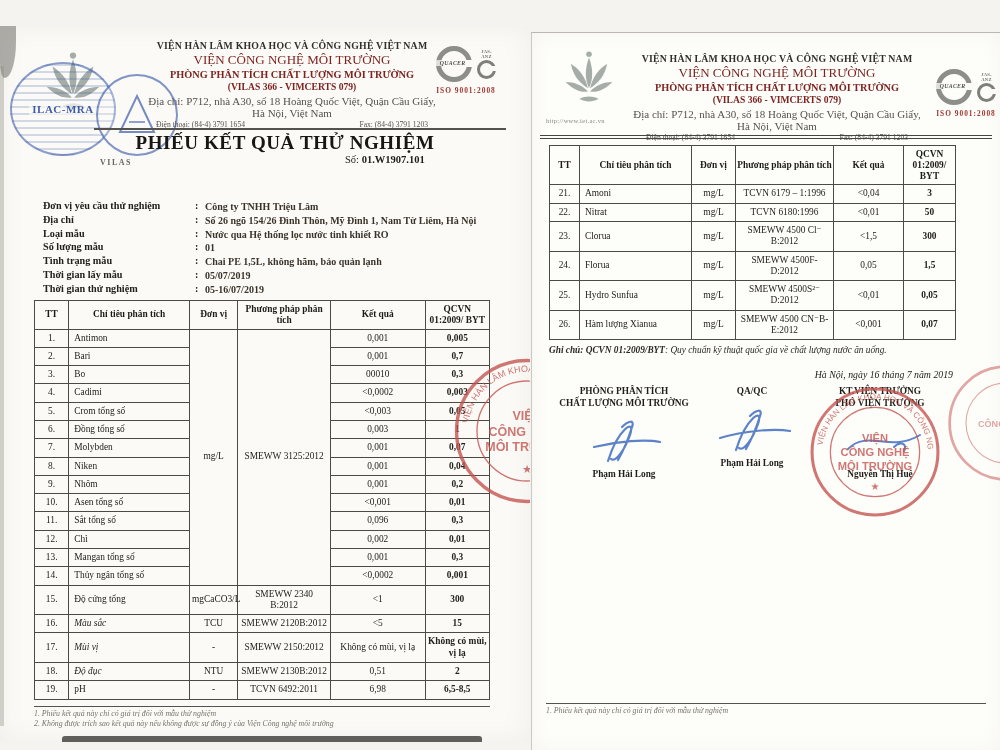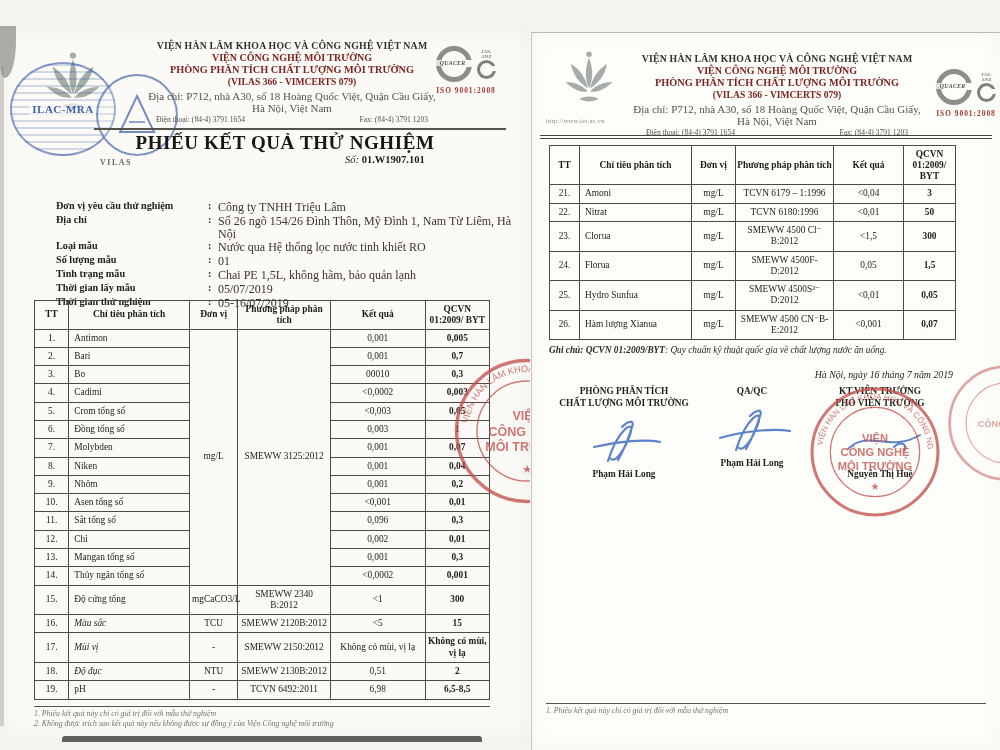--- a/index.html
+++ b/index.html
@@ -16,21 +16,21 @@
               box-shadow:inset 0 0 20px rgba(90,85,70,.05);}
   .smudge-tl{position:absolute;left:0;top:0;width:16px;height:52px;background:#6f6e68;opacity:.55;
              border-radius:0 0 70% 30%;}
   .smudge-l{position:absolute;left:0;top:40px;width:4px;height:660px;background:#8a887f;opacity:.35;}
   .bottom-bar{position:absolute;left:62px;top:710px;width:420px;height:8px;background:#45443f;
               opacity:.85;border-radius:3px;}
 
   
   .head-center{position:absolute;text-align:center;}
   .h1{font-size:9.8px;font-weight:bold;color:#33302c;letter-spacing:.2px;}
-  .h2{font-size:10px;font-weight:bold;color:#7d2320;margin-top:1px;}
+  .h2{font-size:13px;font-weight:normal;color:#7d2320;margin-top:1px;}
   .h3{font-size:10.3px;font-weight:bold;color:#7d2320;margin-top:1px;}
   .h4{font-size:9.6px;font-weight:bold;color:#7d2320;margin-top:1px;}
   .haddr{font-size:11px;color:#55524d;margin-top:3px;}
   .hphone{font-size:7.6px;color:#55524d;margin-top:1px;display:flex;justify-content:space-between;padding:0 14px;}
 
   
   .lotus{position:absolute;}
   .website{position:absolute;font-size:6.5px;color:#888;letter-spacing:.3px;}
   .quacert{position:absolute;width:92px;text-align:center;}
   .q-row{display:flex;align-items:center;justify-content:center;gap:5px;}
@@ -56,29 +56,29 @@
           background:rgba(251,250,246,.25);}
   .vilas{position:absolute;font-size:8px;font-weight:bold;color:#6a675f;letter-spacing:1.5px;}
 
   .head-rule{position:absolute;background:#54524c;height:1.5px;}
   .head-rule2{position:absolute;border-top:1.3px solid #46443f;border-bottom:1px solid #46443f;height:2px;}
 
   
   .doc-title{position:absolute;width:570px;text-align:center;font-size:19px;font-weight:bold;
              letter-spacing:.6px;color:#191713;}
   .doc-no{position:absolute;font-size:10.5px;color:#1e1c18;}
-  .doc-no .lbl{font-style:italic;}
+  .doc-no .lbl{}
   .doc-no .num{font-weight:bold;}
 
   
-  .info{position:absolute;left:56px;top:174px;width:470px;}
+  .info{position:absolute;left:43px;top:174px;width:470px;}
   .info-row{display:flex;line-height:12.8px;}
   .info-label{width:152px;font-size:10.2px;font-weight:bold;color:#23201b;flex:none;}
   .info-colon{width:10px;font-weight:bold;font-size:10px;color:#23201b;flex:none;}
-  .info-value{font-size:12px;font-weight:normal;color:#3a332a;padding-top:1px;}
+  .info-value{font-size:10px;font-weight:bold;color:#3a332a;padding-top:1px;}
 
   
   table{border-collapse:collapse;table-layout:fixed;}
   th,td{border:1px solid #4c4a44;}
   th{font-size:9.4px;font-weight:bold;padding:3px 1px;line-height:1.15;color:#1d1b17;}
   td{font-size:9.4px;padding:3px 2px;text-align:center;color:#24221e;line-height:1.2;}
   td.c-name{text-align:left;padding-left:5px;}
   td.c-limit{font-weight:bold;}
   .lp-body{position:absolute;left:34px;top:274px;width:456px;}
   .lt{width:456px;}

